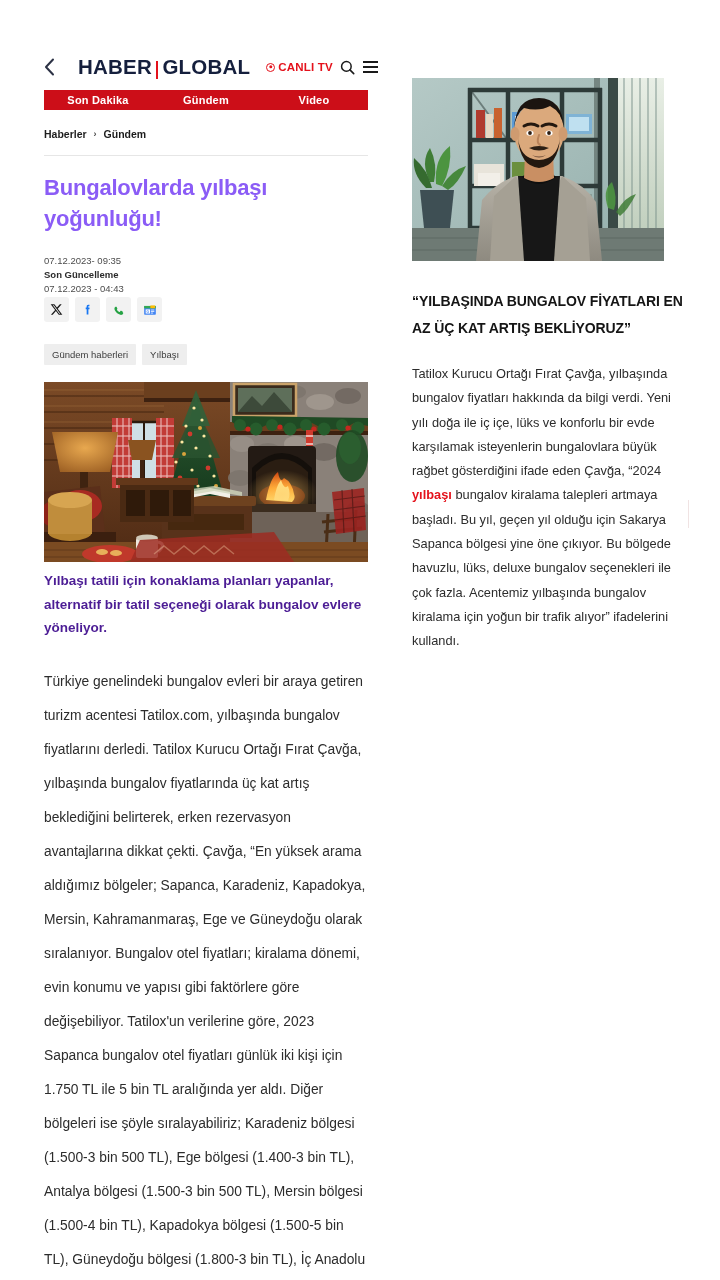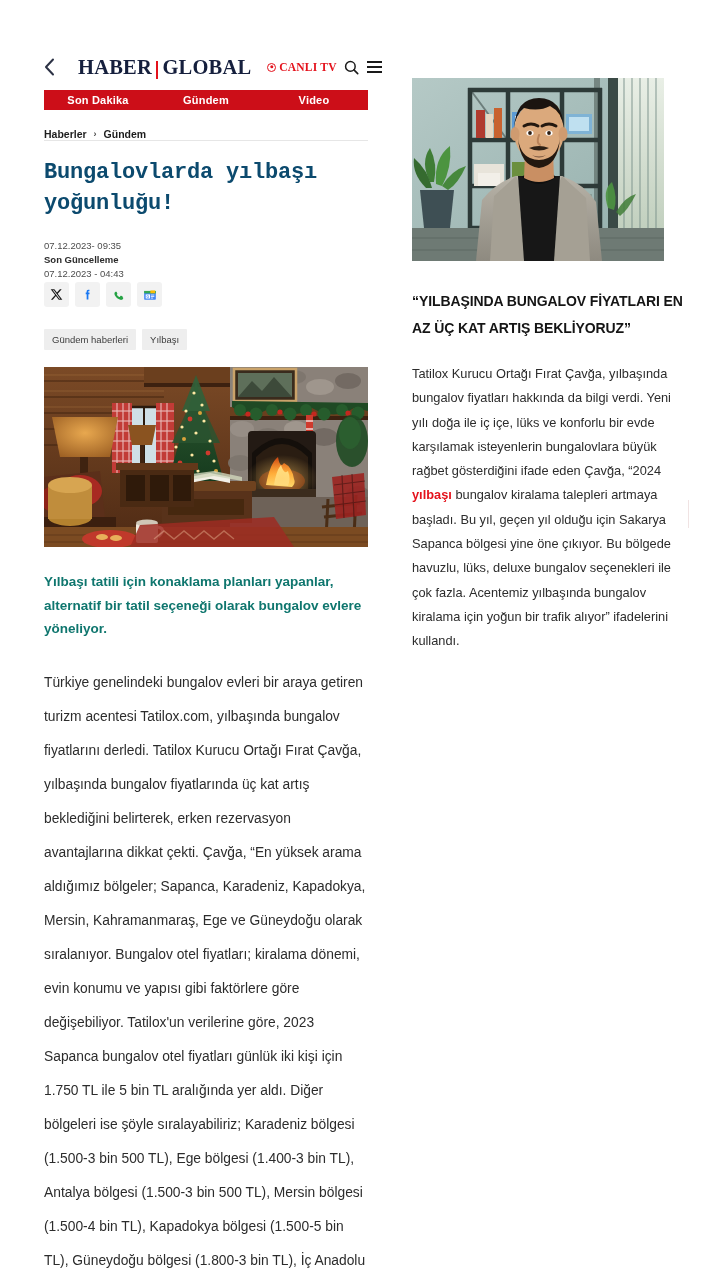--- a/index.html
+++ b/index.html
@@ -28,21 +28,20 @@
     top: 52px;
     width: 324px;
   }
 
   
   .site-header {
     display: flex;
     align-items: center;
     height: 30px;
     gap: 16px;
-    font-family: Liberation Serif, serif;
   }
   .back-btn {
     width: 22px;
     height: 24px;
     display: flex;
     align-items: center;
     justify-content: flex-start;
     flex: 0 0 auto;
     cursor: pointer;
   }
@@ -149,34 +148,34 @@
 
   
   .breadcrumb {
     margin-top: 18px;
     display: flex;
     align-items: center;
     gap: 7px;
     font-size: 10.5px;
     color: #1d1d1d;
     font-weight: bold;
+    padding-bottom: 15px;
     border-bottom: 1px solid #e6e6e6;
   }
   .breadcrumb a { color: #1d1d1d; text-decoration: none; cursor: pointer; }
   .crumb-sep { font-size: 9px; color: #4a4a4a; position: relative; top: 0px; }
 
   
   .headline {
     margin-top: 16px;
     font-size: 22px;
     line-height: 31px;
     font-weight: bold;
-    color: #0c4a6e;
+    color: #8b5cf6;
     letter-spacing: -0.2px;
-    font-family: Liberation Mono, monospace;
   }
 
   
   .meta-row {
     margin-top: 20px;
     display: flex;
     align-items: flex-start;
     justify-content: space-between;
     flex-direction: column;
   }
@@ -224,25 +223,25 @@
     margin-top: 17px;
     width: 324px;
     height: 180px;
     position: relative;
     overflow: hidden;
     background: #3a2113;
   }
 
   
   .lead {
-    margin-top: 23px;
+    margin-top: 7px;
     font-size: 13.5px;
     line-height: 23.5px;
     font-weight: bold;
-    color: #0f766e;
+    color: #4c1d95;
   }
 
   
   .body-text {
     margin-top: 25px;
     font-size: 13.8px;
     line-height: 34px;
     color: #2c2c2c;
   }
 

